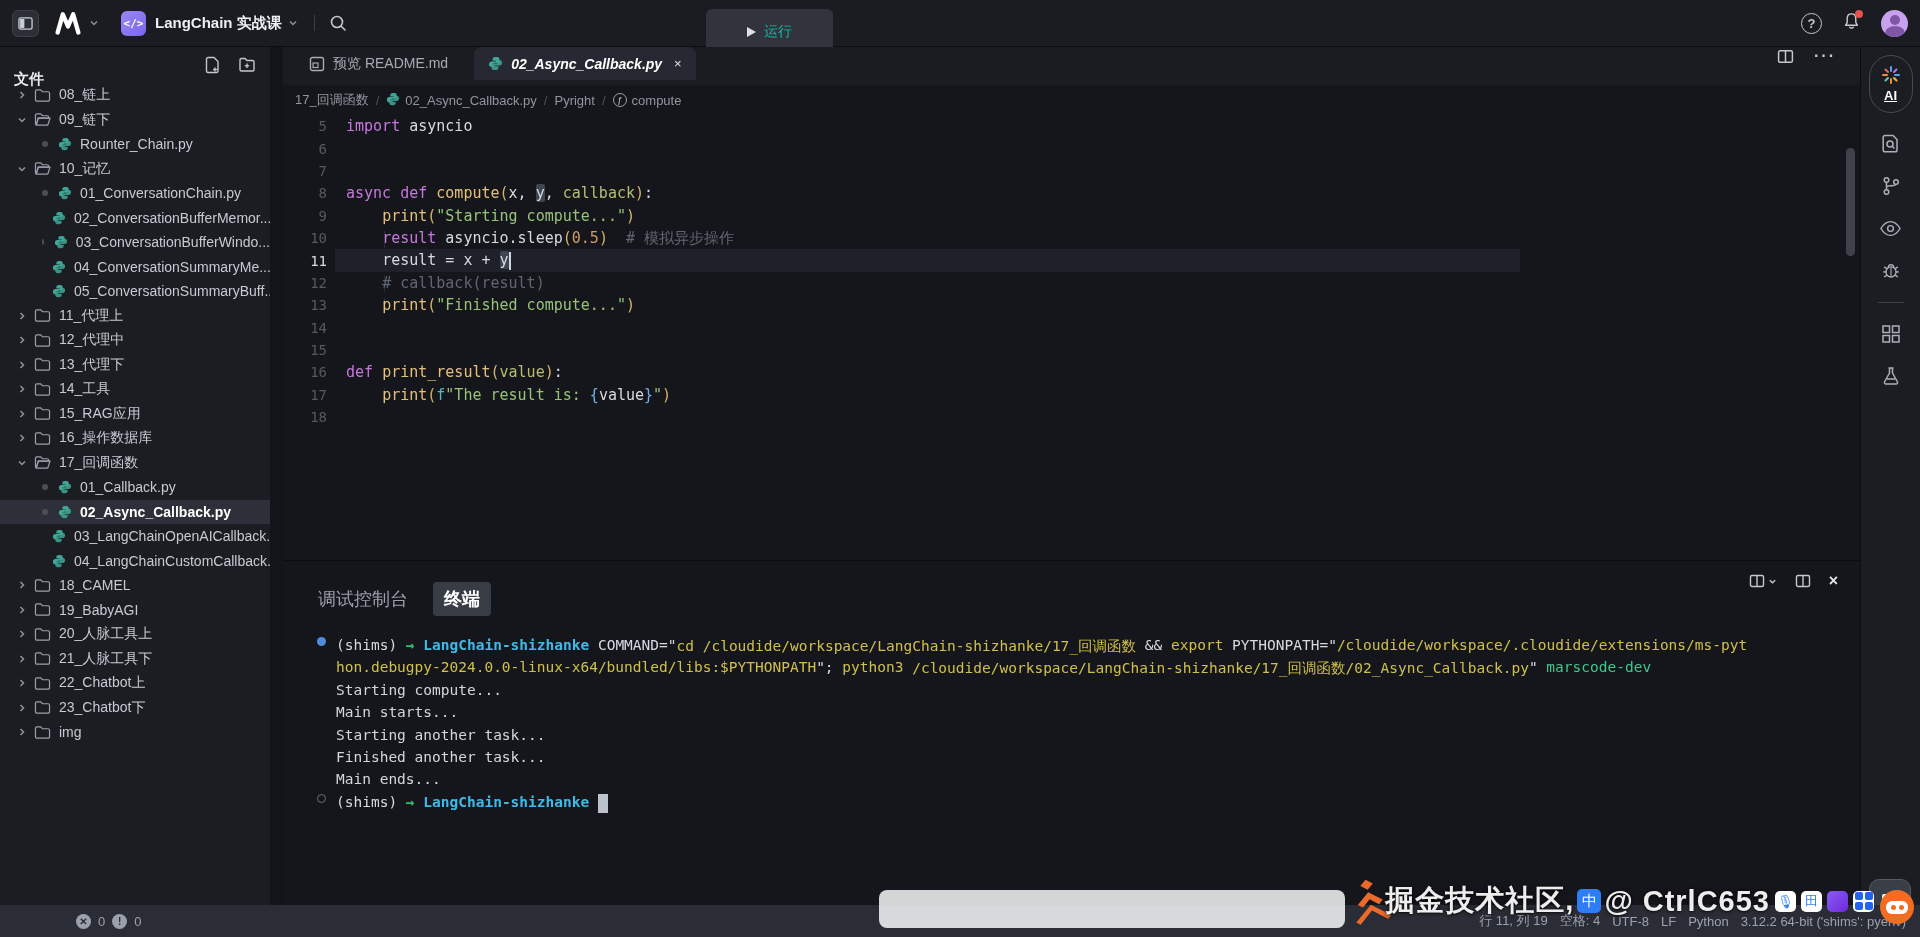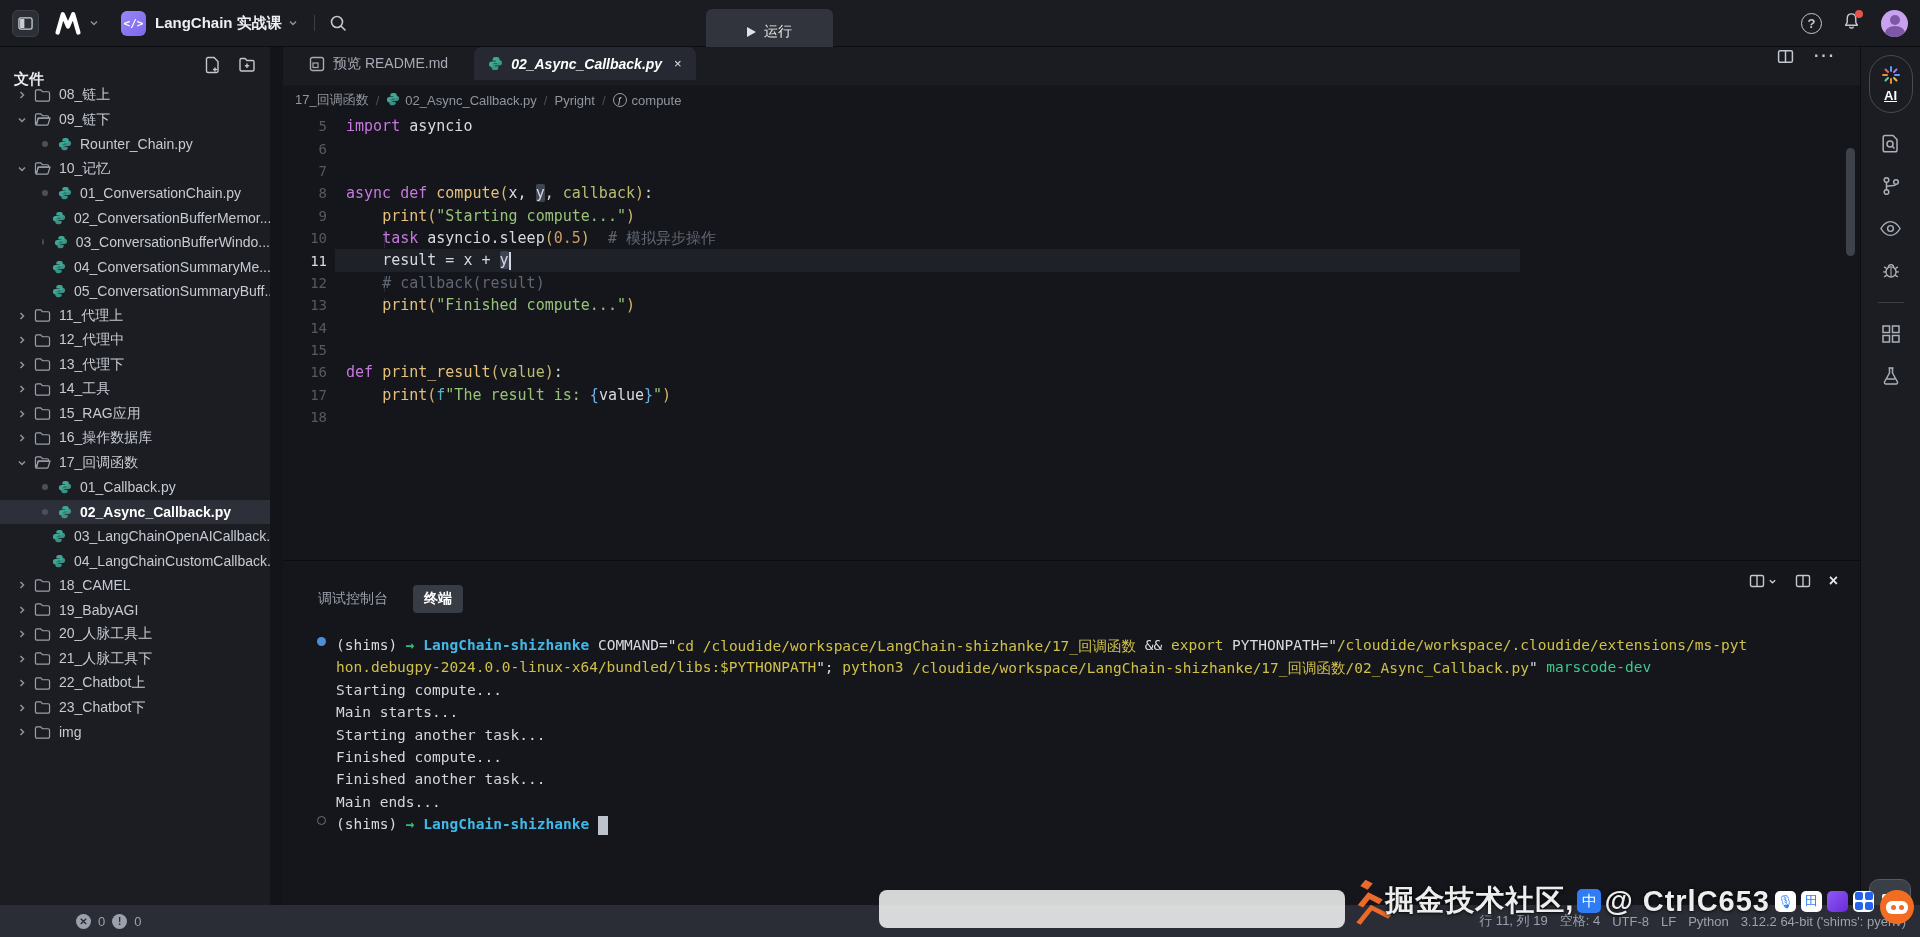--- a/index.html
+++ b/index.html
@@ -14,21 +14,21 @@
   .tb-logo { margin-left:14px; display:flex; align-items:center; }
   .chev { width:10px; height:10px; margin-left:6px; }
   .proj-chip { width:25px; height:25px; border-radius:6px; margin-left:22px;
     background:linear-gradient(135deg,#9b87f5,#7a66ee); color:#fff; font-weight:bold;
     font-size:11px; display:flex; align-items:center; justify-content:center;
     font-family:"DejaVu Sans Mono",monospace; }
   .proj-name { margin-left:9px; font-size:15px; font-weight:bold; color:#eceef2; }
   .tb-div { width:1px; height:16px; background:#3a3e46; margin:0 14px 0 16px; }
   #run-btn { position:absolute; left:706px; top:9px; width:127px; height:46px; background:#31343c;
     border-radius:6px; display:flex; align-items:center; justify-content:center; gap:8px;
-    color:#e5e5e5; font-size:14px; cursor:pointer; }
+    color:#14b8a6; font-size:14px; cursor:pointer; }
   .play-tri { width:0; height:0; border-left:9px solid #dde1e8; border-top:5.5px solid transparent;
     border-bottom:5.5px solid transparent; }
   #tb-right { position:absolute; right:12px; top:0; height:47px; display:flex; align-items:center; gap:20px; }
   .help-circ { width:21px; height:21px; border:1.6px solid #c3c8d0; border-radius:50%;
     color:#c3c8d0; font-size:13px; font-weight:bold; display:flex; align-items:center; justify-content:center; }
   .bell-wrap { position:relative; }
   .bell-dot { position:absolute; right:-2px; top:-2px; width:8px; height:8px; border-radius:50%; background:#e5534b; }
   .avatar { width:27px; height:27px; border-radius:50%; background:#c9a2ef; position:relative; overflow:hidden; }
   .avatar::before { content:""; position:absolute; left:8.5px; top:5px; width:10px; height:10px; border-radius:50%; background:#7e57a8; }
   .avatar::after { content:""; position:absolute; left:3.5px; top:16px; width:20px; height:14px; border-radius:50%; background:#7e57a8; }
@@ -73,21 +73,21 @@
   .kw{color:#c678dd} .fn{color:#e5c07b} .str{color:#98c379} .num{color:#d19a66}
   .cmt{color:#5f6672} .def{color:#d7dae0} .par{color:#b8bd72} .brk{color:#d3b56a}
   .brc{color:#6fb3e8} .fp{color:#56b6c2}
   .sel { background:#3e4452; border-radius:2px; }
   .cursor-bar { display:inline-block; width:2px; height:18px; background:#d2d6de; vertical-align:middle; }
   #ed-scroll { position:absolute; right:5px; top:33px; width:9px; height:108px; background:#3e424b; border-radius:5px; }
 
   
   #panel { height:345px; border-top:1px solid #0b0c0f; display:flex; flex-direction:column; }
   #panel-head { height:40px; display:flex; align-items:center; padding-left:24px; gap:14px; }
-  .p-tab { font-size:14px; color:#9aa0ab; padding:5px 11px; border-radius:4px; cursor:pointer;margin-top:36px; }
+  .p-tab { font-size:18px; color:#9aa0ab; padding:5px 11px; border-radius:4px; cursor:pointer;margin-top:36px; }
   .p-tab.active { background:#383c44; color:#fff; font-weight:bold; }
   #panel-actions { margin-left:auto; display:flex; align-items:center; gap:18px; padding-right:22px; color:#c3c8d0; }
   #term { flex:1; margin-top:36px; font-family:"DejaVu Sans Mono",monospace; font-size:14.5px; overflow:hidden; }
   .t-row { height:22.4px; display:flex; align-items:flex-start; padding-left:34px; white-space:pre; }
   .t-slot { width:19px; flex:none; display:flex; align-items:center; }
   .p-dot { width:9px; height:9px; border-radius:50%; background:#4e8ed8; }
   .p-circ { width:9px; height:9px; border-radius:50%; border:1.5px solid #6a7078; }
   .tw{color:#d6dae2} .tyel{color:#cfc04a} .tcyan{color:#41b9e8;font-weight:bold}
   .tgrn{color:#2fbf71;font-weight:bold} .tgrn2{color:#3ec98e} .tout{color:#d2d6dd}
   .t-cursor { display:inline-block; width:10px; height:19px; background:#bdc3cd; vertical-align:middle; }
@@ -593,21 +593,21 @@
         <div class="code-row">
           <span class="gutter">8</span>
           <span class="code-text"><span class="kw">async</span><span class="def"> </span><span class="kw">def</span><span class="def"> </span><span class="fn">compute</span><span class="brk">(</span><span class="def">x</span><span class="def">, </span><span class="def sel">y</span><span class="def">, </span><span class="par">callback</span><span class="brk">)</span><span class="def">:</span></span>
         </div>
         <div class="code-row guide">
           <span class="gutter">9</span>
           <span class="code-text"><span class="def">    </span><span class="fn">print</span><span class="brk">(</span><span class="str">"Starting compute..."</span><span class="brk">)</span></span>
         </div>
         <div class="code-row guide">
           <span class="gutter">10</span>
-          <span class="code-text"><span class="def">    </span><span class="kw">task</span><span class="def"> asyncio.sleep</span><span class="brk">(</span><span class="num">0.5</span><span class="brk">)</span><span class="def">  </span><span class="cmt"># 模拟异步操作</span></span>
+          <span class="code-text"><span class="def">    </span><span class="kw">result</span><span class="def"> asyncio.sleep</span><span class="brk">(</span><span class="num">0.5</span><span class="brk">)</span><span class="def">  </span><span class="cmt"># 模拟异步操作</span></span>
         </div>
         <div class="code-row current">
           <div class="hl"></div>
           <span class="gutter">11</span>
           <span class="code-text"><span class="def">    </span><span class="def">result = x + </span><span class="def sel">y</span><span class="cursor-bar"></span></span>
         </div>
         <div class="code-row guide">
           <span class="gutter">12</span>
           <span class="code-text"><span class="def">    </span><span class="cmt"># callback(result)</span></span>
         </div>
@@ -659,21 +659,20 @@
           </svg>
         <span style="font-size:16px;font-weight:bold;color:#e2e5ea;">×</span>
       </div>
     </div>
     <div id="term">
         <div class="t-row"><span class="t-slot"><span class="p-dot"></span></span><span class="tw">(shims) </span><span class="tgrn">→</span><span class="tw"> </span><span class="tcyan">LangChain-shizhanke</span><span class="tw"> COMMAND="</span><span class="tyel">cd /cloudide/workspace/LangChain-shizhanke/17_回调函数</span><span class="tw"> &amp;&amp; </span><span class="tyel">export</span><span class="tw"> PYTHONPATH="</span><span class="tyel">/cloudide/workspace/.cloudide/extensions/ms-pyt</span></div>
         <div class="t-row"><span class="t-slot"></span><span class="tyel">hon.debugpy-2024.0.0-linux-x64/bundled/libs:$PYTHONPATH</span><span class="tw">"; </span><span class="tyel">python3</span><span class="tyel"> /cloudide/workspace/LangChain-shizhanke/17_回调函数/02_Async_Callback.py</span><span class="tw">" </span><span class="tgrn2">marscode-dev</span></div>
         <div class="t-row"><span class="t-slot"></span><span class="tout">Starting compute...</span></div>
         <div class="t-row"><span class="t-slot"></span><span class="tout">Main starts...</span></div>
         <div class="t-row"><span class="t-slot"></span><span class="tout">Starting another task...</span></div>
-        <div class="t-row"><span class="t-slot"></span><span class="tout">Finished compute...</span></div>
         <div class="t-row"><span class="t-slot"></span><span class="tout">Finished another task...</span></div>
         <div class="t-row"><span class="t-slot"></span><span class="tout">Main ends...</span></div>
         <div class="t-row"><span class="t-slot"><span class="p-circ"></span></span><span class="tw">(shims) </span><span class="tgrn">→</span><span class="tw"> </span><span class="tcyan">LangChain-shizhanke </span><span class="t-cursor"></span></div>
       </div>
   </div>
 </div>
 
 <div id="rail">
   <div id="ai-pill">
     <svg width="20" height="20" viewBox="0 0 20 20">

